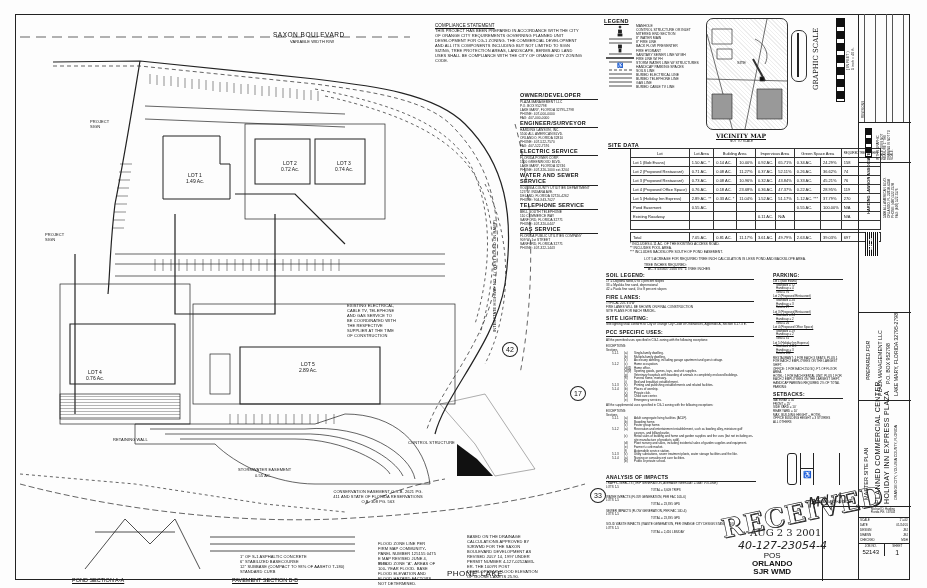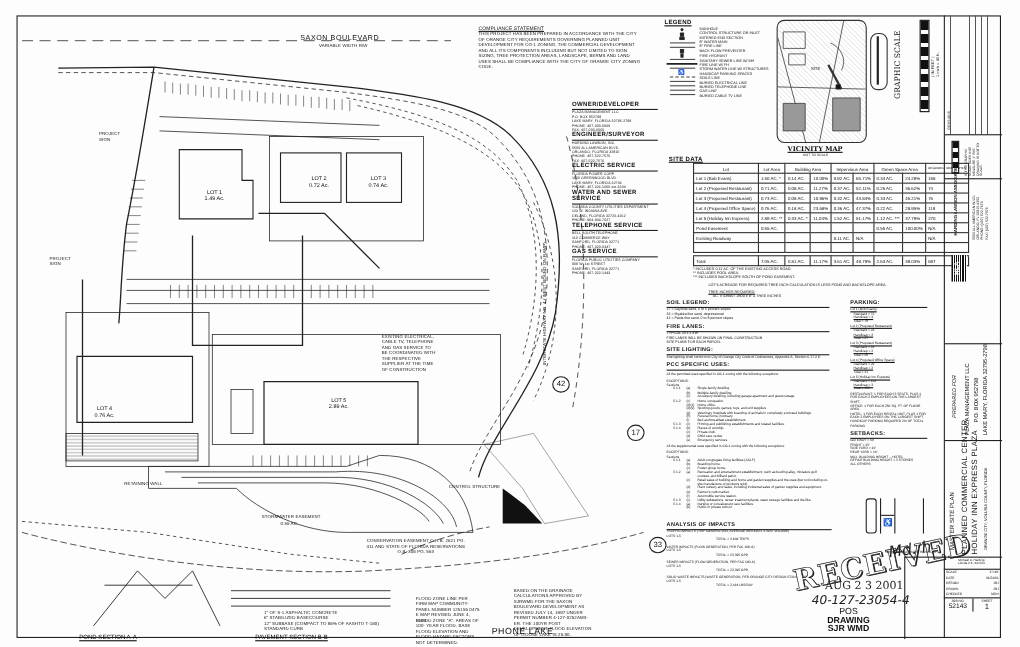--- a/index.html
+++ b/index.html
@@ -642,21 +642,21 @@
     <div style="position:absolute;left:0;top:15px;width:12px;border-top:1px solid #222;"></div>
     <div style="position:absolute;left:2px;top:18px;font-size:7px;">♿</div>
   </div>
 
   <div class="abs stamp" style="left:720px;top:497px;font-size:26px;transform:rotate(-12deg);letter-spacing:1px;-webkit-text-stroke:0.6px #222;color:#fff;text-shadow:1px 1px 0 #222;">RECEIVED</div>
   <div class="abs" style="left:806px;top:500px;font-size:3px;">TYPICAL STANDARD HANDICAP</div>
   <div class="abs stamp" style="left:750px;top:527px;font-size:10px;font-weight:normal;">AUG 2 3 2001</div>
   <div class="abs hand" style="left:738px;top:539px;font-size:11px;">40-127-23054-4</div>
   <div class="abs" style="left:752px;top:552px;font-size:8px;text-align:center;line-height:8px;">
     <div>POS</div>
-    <div style="font-weight:bold;">DRAWING</div>
+    <div style="font-weight:bold;">ORLANDO</div>
     <div style="font-weight:bold;">SJR WMD</div>
   </div>
 
   <div class="abs" style="left:858px;top:14px;width:52px;height:566px;border-left:1px solid #222;">
 
     <div style="position:absolute;left:0;top:0;width:52px;height:108px;border-bottom:1px solid #222;background:repeating-linear-gradient(90deg,transparent 0 5px,#555 5px 5.6px);"></div>
     <div class="vert tiny" style="position:absolute;left:2px;top:104px;font-size:3px;">REVISIONS</div>
 
     <div style="position:absolute;left:0;top:108px;width:52px;height:40px;border-bottom:1px solid #222;">
       <div style="position:absolute;left:6px;top:6px;width:5px;height:28px;background:repeating-linear-gradient(#111 0 6px,#fff 6px 9px);border:0.5px solid #111;"></div>

